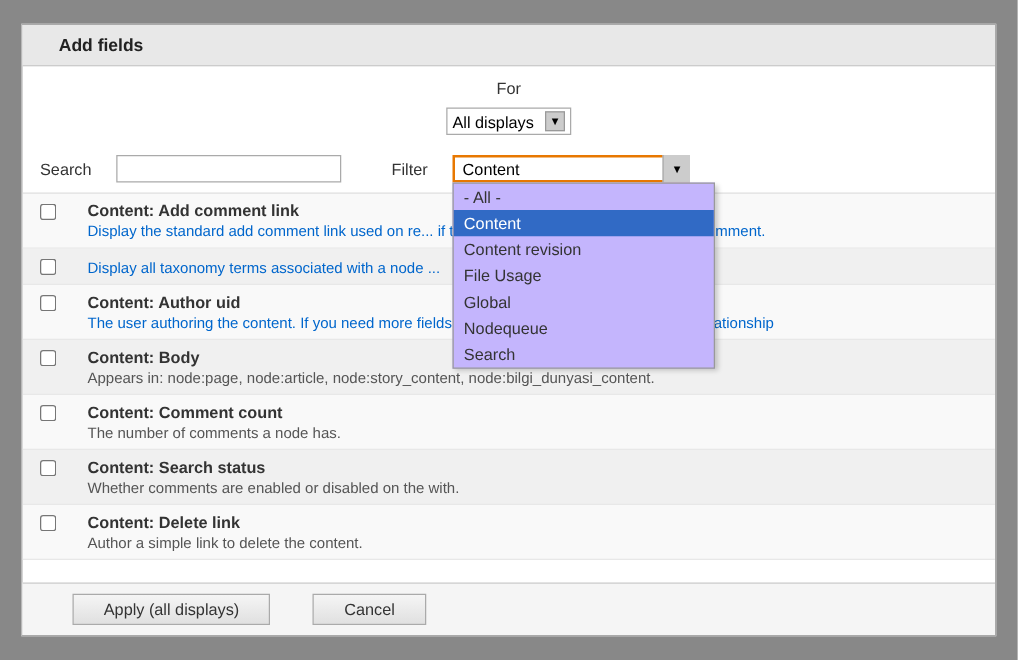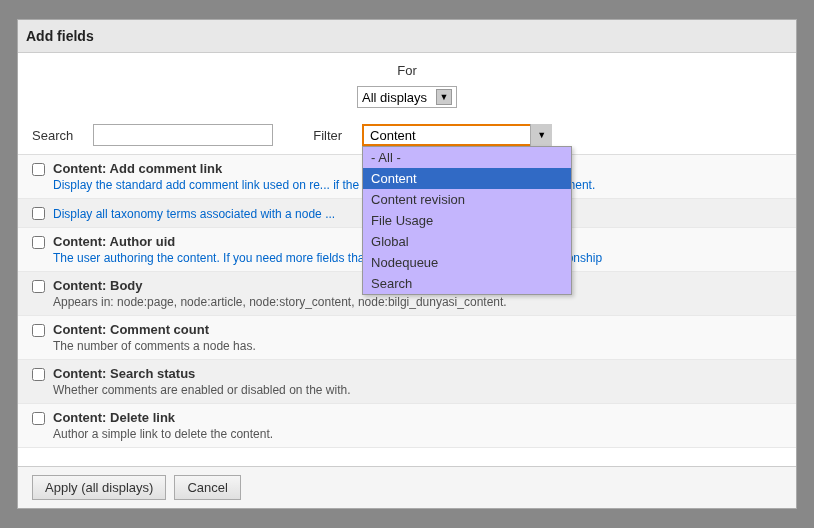--- a/index.html
+++ b/index.html
@@ -24,21 +24,21 @@
       background: #fff;
       width: 780px;
       height: 490px;
       border: 1px solid #aaa;
       display: flex;
       flex-direction: column;
       position: relative;
     }
     .dialog-title {
       background: #e8e8e8;
-      padding: 8px 8px;
+      padding: 8px 29px;
       font-size: 14px;
       font-weight: bold;
       border-bottom: 1px solid #ccc;
       color: #222;
     }
     .dialog-body {
       flex: 1;
       overflow: hidden;
       display: flex;
       flex-direction: column;
@@ -157,21 +157,21 @@
       overflow-x: hidden;
       border-top: 1px solid #ddd;
       position: relative;
     }
     .field-row {
       padding: 6px 14px;
       border-bottom: 1px solid #e8e8e8;
       background: #f9f9f9;
       display: flex;
       align-items: flex-start;
-      gap: 8px;
+      gap: 25px;
     }
     .field-row:nth-child(even) {
       background: #f0f0f0;
     }
     .field-checkbox {
       margin-top: 2px;
       flex-shrink: 0;
     }
     .field-content {
       flex: 1;
@@ -191,26 +191,27 @@
     }
     .dialog-footer {
       display: flex;
       align-items: center;
       padding: 8px 14px;
       gap: 8px;
       border-top: 1px solid #ccc;
       background: #f5f5f5;
     }
     .btn {
-      padding: 4px 12px;
+      padding: 4px 24px;
       font-size: 13px;
       border: 1px solid #aaa;
       background: linear-gradient(to bottom, #f5f5f5, #e0e0e0);
       cursor: pointer;
       color: #333;
+      margin-left: 26px;
     }
     a.link {
       color: #0066cc;
       text-decoration: none;
     }
   </style>
 </head>
 <body>
 
 <div class="dialog-overlay">

